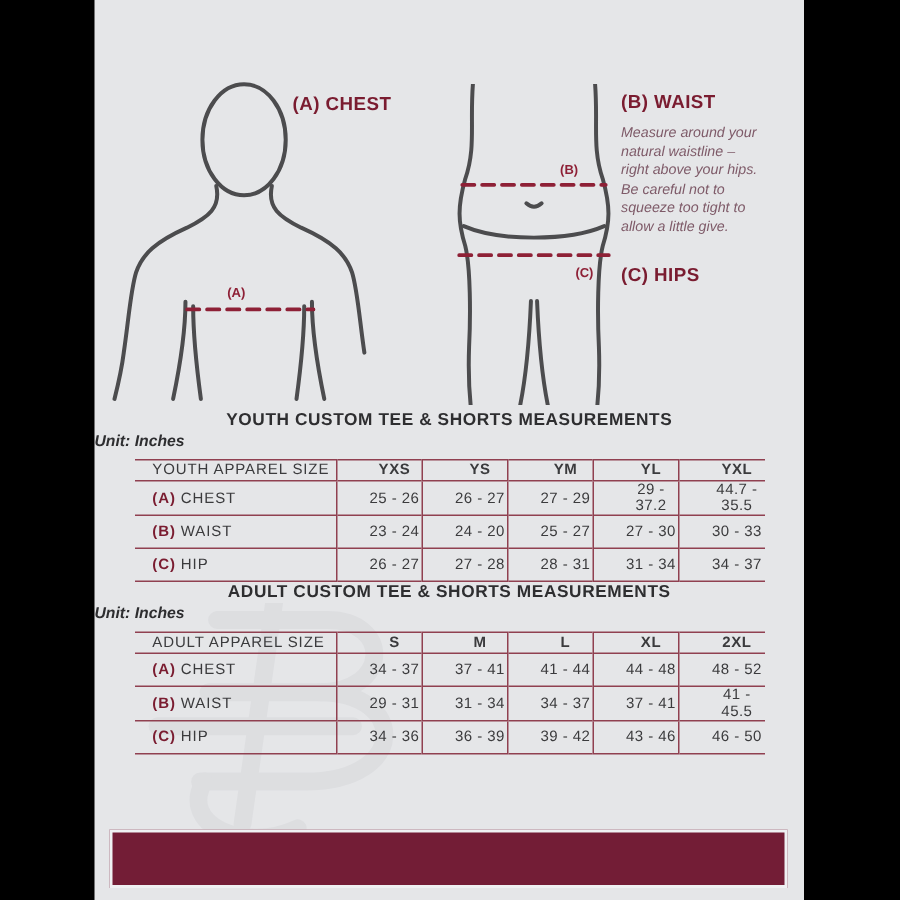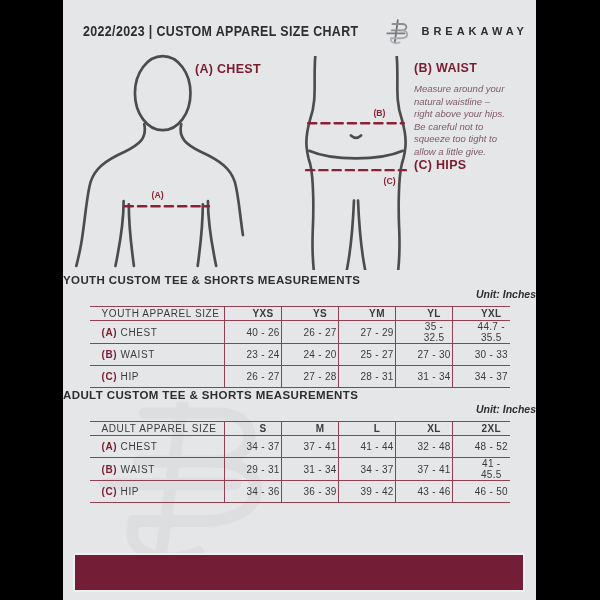--- a/index.html
+++ b/index.html
@@ -37,28 +37,28 @@
   .fig-lower{left:237px;top:56px;}
   .fig path,.fig ellipse{fill:none;stroke:var(--figstroke);stroke-width:2.6;stroke-linecap:round;}
   .fig .dash{stroke:var(--dash);stroke-width:2.4;stroke-dasharray:8 5;}
   .fig text{font-family:"Liberation Sans",sans-serif;font-size:8.5px;font-weight:700;
             fill:var(--dash);stroke:none;}
 
   
   .mblock{position:absolute;}
   .m-a{left:132px;top:62px;width:116px;}
   .m-b{left:351px;top:61px;width:120px;}
-  .m-c{left:351px;top:158px;width:122px;}
+  .m-c{left:351px;top:176px;width:122px;}
   .m-head{font-weight:700;font-size:12.5px;color:var(--maroon);letter-spacing:.3px;margin-bottom:8px;}
   .m-desc{font-style:italic;font-size:9.5px;line-height:1.32;color:var(--desc);white-space:pre-line;}
 
   
   .tables{position:absolute;top:274px;left:0;right:0;}
-  .tbl-title{text-align:left;font-weight:700;font-size:11.5px;color:var(--charcoal);letter-spacing:.4px;}
-  .tbl-unit{text-align:right;font-style:italic;font-weight:700;font-size:10.5px;color:var(--charcoal);margin-top:2px;}
+  .tbl-title{text-align:center;font-weight:700;font-size:11.5px;color:var(--charcoal);letter-spacing:.4px;}
+  .tbl-unit{text-align:left;font-style:italic;font-weight:700;font-size:10.5px;color:var(--charcoal);margin-top:2px;}
   table{width:420px;margin:6px auto 0 auto;border-collapse:collapse;table-layout:fixed;}
   .adult-block{margin-top:1px;}
   thead tr{border-top:1.5px solid var(--tblborder);border-bottom:1.5px solid var(--tblborder);}
   tbody tr{border-bottom:1.5px solid var(--tblborder);}
   th,td{height:22px;font-size:10px;color:var(--tabletext);text-align:center;vertical-align:middle;}
   thead th{height:14px;}
   th:not(:first-child),td:not(:first-child){border-left:1.5px solid var(--tblborder);padding-left:20px;}
   th.label-col,td.label-col{width:135px;text-align:left;padding-left:12px;letter-spacing:.6px;}
   thead th{font-weight:700;letter-spacing:.4px;}
   thead th.label-col{font-weight:400;}
@@ -67,35 +67,20 @@
 
   
   .footer-bar{position:absolute;left:10px;top:553px;width:452px;height:39px;
               background:#731d36;border:2px solid #eff0f2;}
 </style>
 </head>
 <body>
 
 <div class="page">
 
-  <div class="header">
-    <div class="doc-title">2022/2023  |  CUSTOM APPAREL SIZE CHART</div>
-    <div class="brand">
-      <svg width="27" height="29" viewBox="0 0 36 38">
-        <g fill="none" stroke="#8e8e93" stroke-width="2.4" stroke-linecap="round">
-          <path d="M17 4 L13 34" stroke="#6f6f74"></path>
-          <path d="M10 9 H23 C30.5 9 30.5 17.5 22 17.5 H9"></path>
-          <path d="M22 17.5 C32.5 17.5 32.5 28 20.5 28 H8" stroke="#a9a9ad"></path>
-          <path d="M3 21.5 H26" stroke="#7c7c81"></path>
-          <path d="M8.5 28 C5.5 33 13 36.5 19.5 33.5" stroke="#b4b4b8"></path>
-        </g>
-      </svg>
-      <span class="brand-name">BREAKAWAY</span>
-    </div>
-  </div>
 
   <div class="watermark">
     <svg width="210" height="170" viewBox="0 0 36 30">
       <g fill="none" stroke="#d7d8db" stroke-width="2.1" stroke-linecap="round">
         <path d="M17 -2 L13 26"></path>
         <path d="M10 2 H23 C30.5 2 30.5 10.5 22 10.5 H9"></path>
         <path d="M22 10.5 C32.5 10.5 32.5 21 20.5 21 H8"></path>
         <path d="M3 14.5 H26"></path>
         <path d="M8.5 21 C5.5 26 13 29.5 19.5 26.5"></path>
       </g>
@@ -154,24 +139,24 @@
               <th>YXS</th>
               <th>YS</th>
               <th>YM</th>
               <th>YL</th>
               <th>YXL</th>
             </tr>
           </thead>
         <tbody>
             <tr>
               <td class="label-col"><span class="accent">(A)</span> CHEST</td>
-              <td>40 - 26</td>
+              <td>25 - 26</td>
               <td>26 - 27</td>
               <td>27 - 29</td>
-              <td>35 - 32.5</td>
+              <td>29 - 37.2</td>
               <td>44.7 - 35.5</td>
             </tr>
             <tr>
               <td class="label-col"><span class="accent">(B)</span> WAIST</td>
               <td>23 - 24</td>
               <td>24 - 20</td>
               <td>25 - 27</td>
               <td>27 - 30</td>
               <td>30 - 33</td>
             </tr>
@@ -200,21 +185,21 @@
               <th>XL</th>
               <th>2XL</th>
             </tr>
           </thead>
         <tbody>
             <tr>
               <td class="label-col"><span class="accent">(A)</span> CHEST</td>
               <td>34 - 37</td>
               <td>37 - 41</td>
               <td>41 - 44</td>
-              <td>32 - 48</td>
+              <td>44 - 48</td>
               <td>48 - 52</td>
             </tr>
             <tr>
               <td class="label-col"><span class="accent">(B)</span> WAIST</td>
               <td>29 - 31</td>
               <td>31 - 34</td>
               <td>34 - 37</td>
               <td>37 - 41</td>
               <td>41 - 45.5</td>
             </tr>

